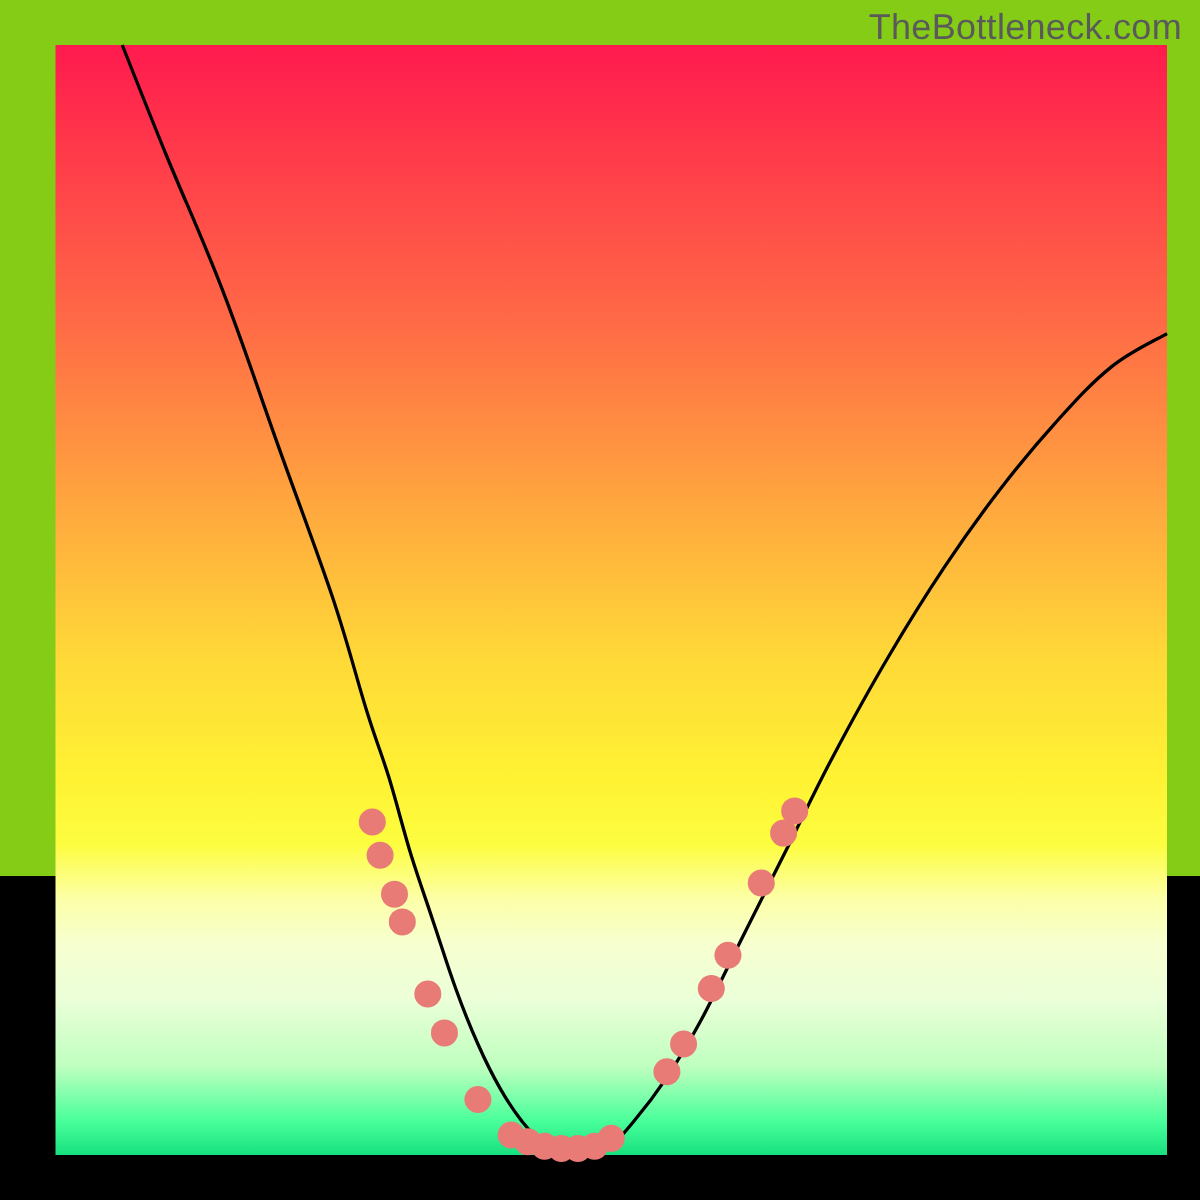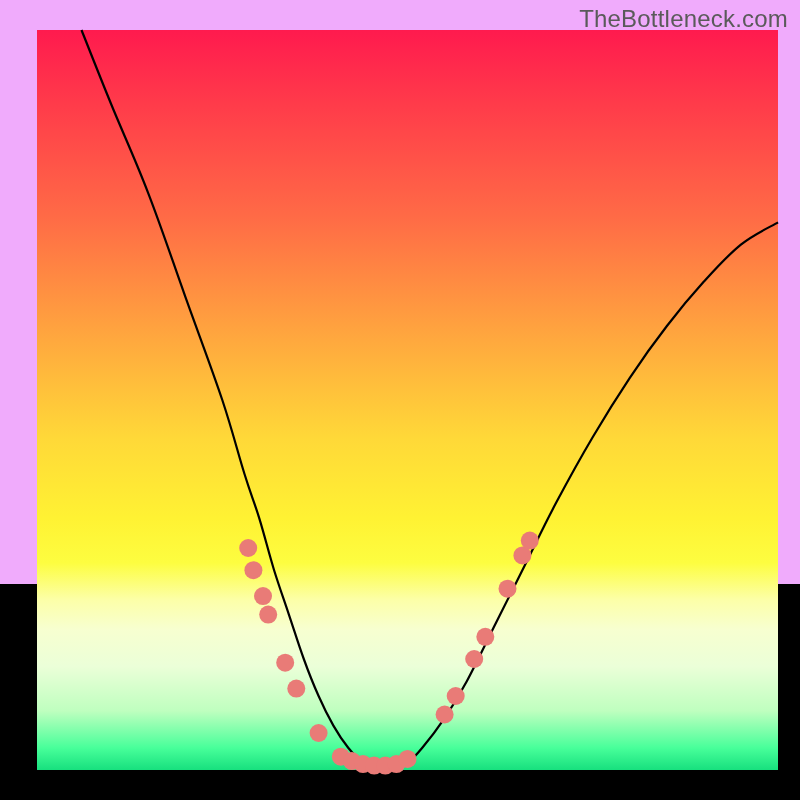--- a/index.html
+++ b/index.html
@@ -10,21 +10,21 @@
     background: #000;
     overflow: hidden;
     font-family: Arial, Helvetica, sans-serif;
   }
   .frame {
     position: absolute;
     left: 0;
     top: 0;
     width: 800px;
     height: 584px;
-    background: #f0abfc;
+    background: #84cc16;
   }
   .plot {
     position: absolute;
     left: 37px;
     top: 30px;
     width: 741px;
     height: 740px;
     background: linear-gradient(to bottom,
       #ff1a4e 0%,
       #ff3b4a 10%,

